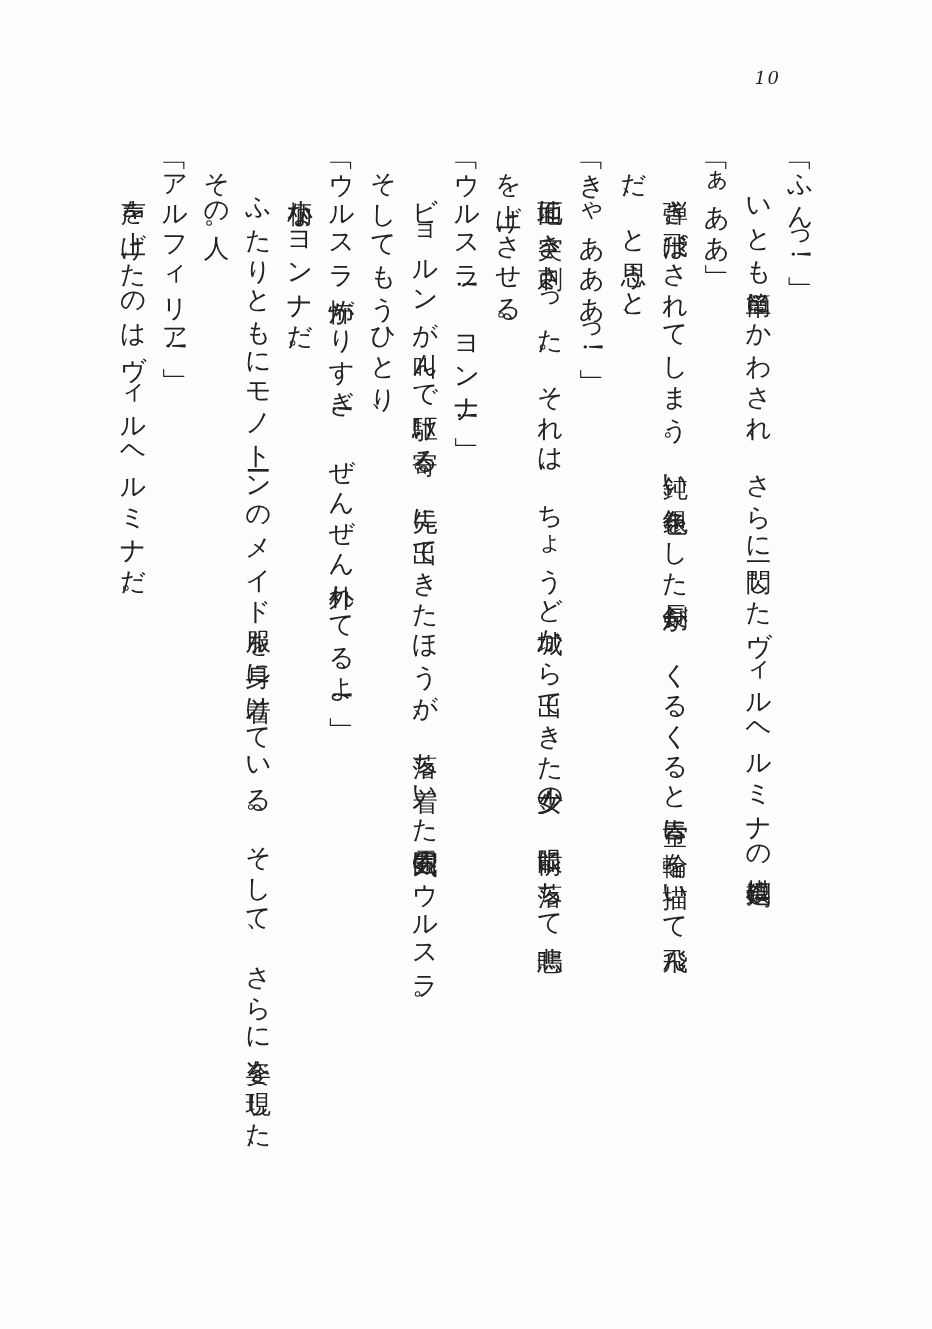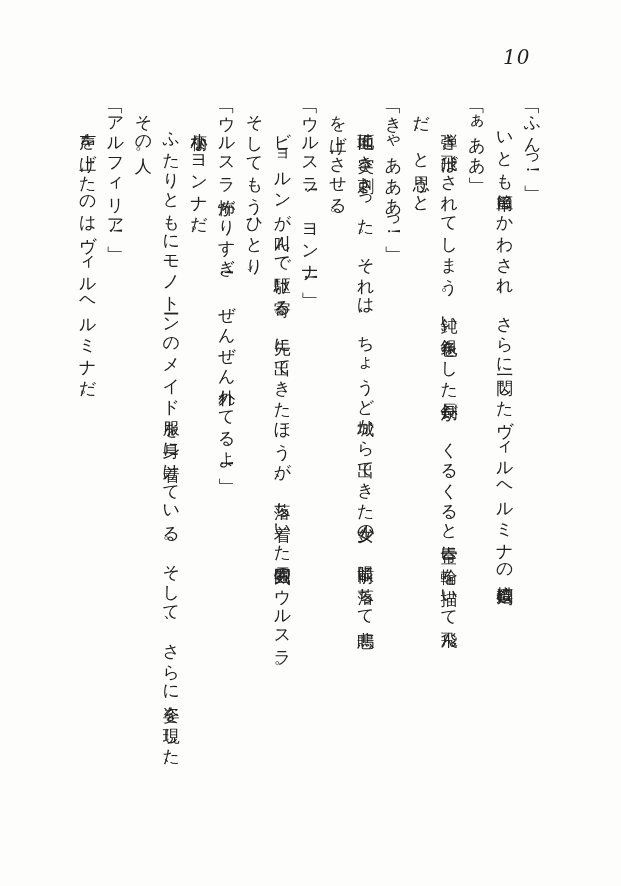--- a/index.html
+++ b/index.html
@@ -15,21 +15,21 @@
     font-family: "DejaVu Serif", "Liberation Serif", serif;
   }
   .book-page {
     position: absolute;
     inset: 0;
   }
   .page-number {
     position: absolute;
     top: 45px;
     left: 503px;
-    font-size: 20px;
+    font-size: 12px;
     font-style: italic;
     letter-spacing: 1px;
     color: #222;
   }
   .text-block {
     position: absolute;
     top: 103px;
     right: 75px;
     height: 710px;
     writing-mode: vertical-rl;

